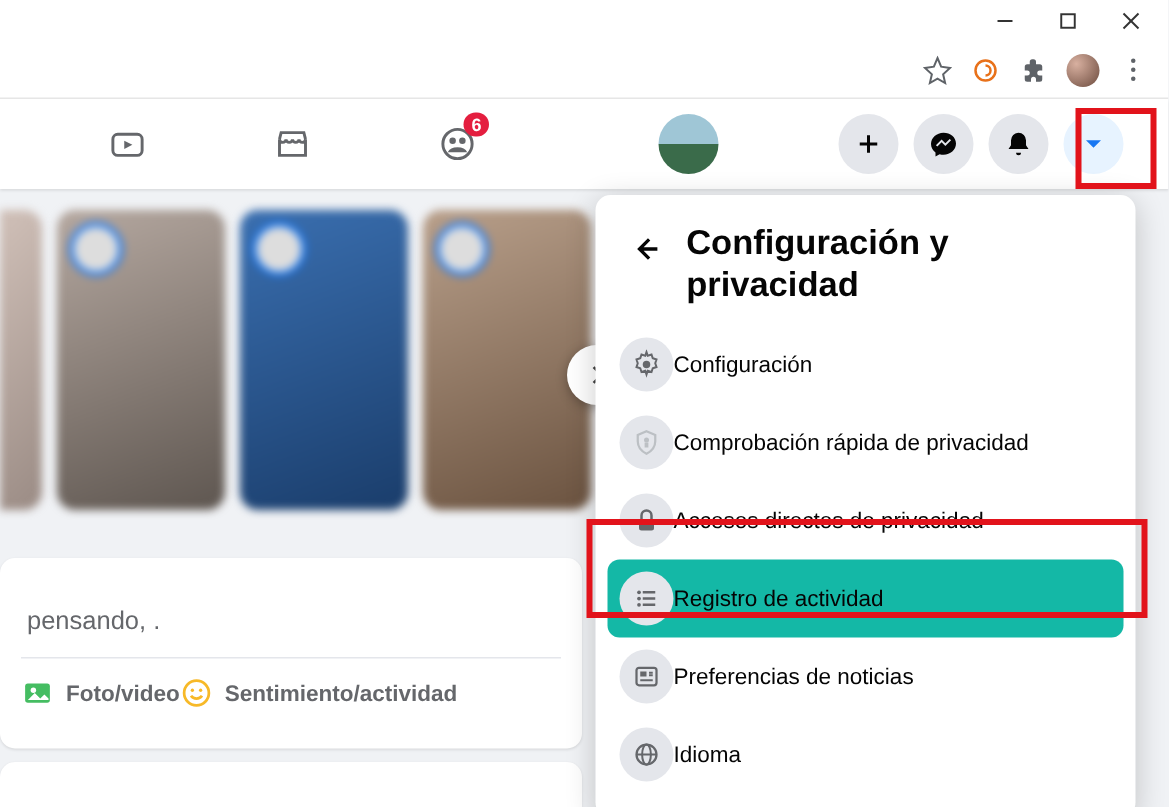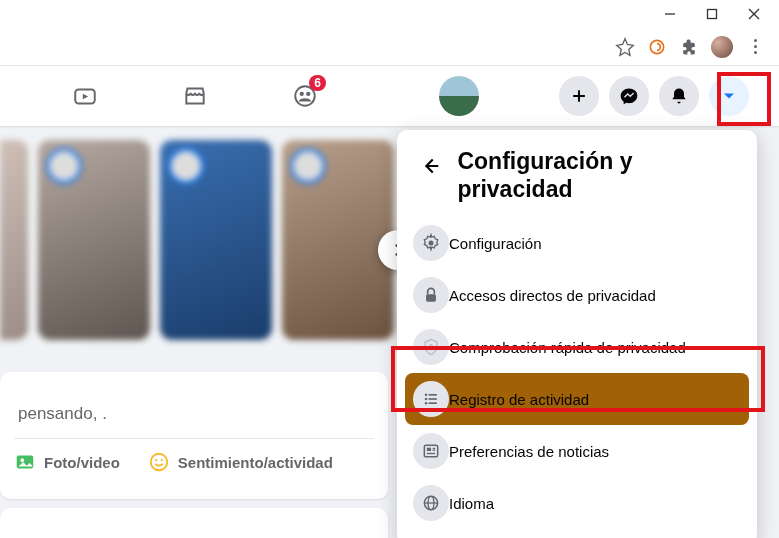--- a/index.html
+++ b/index.html
@@ -39,33 +39,33 @@
   .story.s0{ width:28px; border-radius:0 12px 12px 0; background:linear-gradient(135deg,#d0c0b8,#9a8b84);}
   .story.s1{ background:linear-gradient(160deg,#b5a8a0,#5e5650);}
   .story.s2{ background:linear-gradient(160deg,#3a6fb0,#1a3d6b);}
   .story.s3{ background:linear-gradient(160deg,#b89f8a,#6b5340);}
   .story-ring{ position:absolute; top:8px; left:8px; width:36px; height:36px; border-radius:50%; border:3px solid #1877f2; background:#ddd;}
   .story-arrow{ position:absolute; top:230px; left:378px; width:40px;height:40px;border-radius:50%;background:#fff;box-shadow:0 2px 8px rgba(0,0,0,.3);display:flex;align-items:center;justify-content:center;z-index:5;}
 
   
   .composer { position:absolute; top:372px; left:0; width:388px; background:#fff; border-radius:10px; box-shadow:0 1px 2px rgba(0,0,0,.1); padding:26px 14px;}
   .composer-input{ color:#65676b; font-size:17px; padding:6px 4px 14px 4px; border-bottom:1px solid #e4e6eb;}
-  .composer-actions{ display:flex; gap:28px; padding-top:12px;}
+  .composer-actions{ display:flex; padding-top:12px;}
   .c-act{ display:flex; align-items:center; gap:8px; color:#65676b; font-size:15px; font-weight:600;}
   .c-act svg{width:22px;height:22px;}
 
   .promobar{position:absolute; top:508px; left:0; width:388px; height:30px; background:#fff; border-radius:10px 10px 0 0; box-shadow:0 1px 2px rgba(0,0,0,.1);}
 
   
   .panel { position:absolute; top:130px; right:22px; width:360px; background:#fff; border-radius:10px; box-shadow:0 4px 20px rgba(0,0,0,.2); padding:12px 8px 16px 8px; z-index:20;}
   .panel-head{ display:flex; align-items:flex-start; gap:10px; padding:6px 8px 14px 8px;}
   .backbtn{ width:36px;height:36px;border-radius:50%; display:flex;align-items:center;justify-content:center;}
   .panel-title{ font-size:23px; font-weight:700; color:#050505; line-height:1.2;}
   .menu-item{ display:flex; align-items:center; gap:0; padding:8px 8px; border-radius:8px;}
-  .menu-item.hover{ background:#a16207;align-items:center;}
+  .menu-item.hover{ background:#14b8a6;align-items:center;}
   .mi-icon{ width:36px;height:36px;border-radius:50%;background:#e4e6eb;display:flex;align-items:center;justify-content:center;color:#65676b;}
   .mi-icon svg{width:20px;height:20px;}
   .mi-label{ font-size:15px; color:#050505; font-weight:500;}
   .highlight-activity{ position:absolute; top:346px; right:14px; width:374px; height:66px; border:4px solid #e2131b; z-index:40; pointer-events:none;}
 
   .promo-link{ position:absolute; top:520px; right:150px; display:flex; align-items:center; gap:8px; color:#65676b; font-size:14px;}
   .promo-link svg{width:18px;height:18px;stroke:#65676b;fill:none;stroke-width:1.6;}
 </style>
 </head>
 <body>
@@ -226,36 +226,36 @@
           <circle cx="12" cy="12" r="3" fill="#65676b"></circle>
           <path d="M12 2l1 3 3-1 1 3 3 1-1 3 1 3-3 1-1 3-3-1-1 3-1-3-3 1-1-3-3-1 1-3-1-3 3-1 1-3 3 1z" fill="none" stroke="#65676b" stroke-width="1.6"></path>
         </svg>
       </div>
     <div class="mi-label">Configuración</div>
   </div>
 
   <div class="menu-item">
     <div class="mi-icon">
         <svg viewBox="0 0 24 24">
-          <rect x="6" y="11" width="12" height="9" rx="2" fill="#65676b"></rect>
-          <path d="M8 11V8a4 4 0 0 1 8 0v3" fill="none" stroke="#65676b" stroke-width="2"></path>
-        </svg>
-      </div>
-    <div class="mi-label">Accesos directos de privacidad</div>
-  </div>
-
-  <div class="menu-item">
-    <div class="mi-icon">
-        <svg viewBox="0 0 24 24">
           <path d="M12 3l7 3v5c0 5-3 8-7 10-4-2-7-5-7-10V6z" fill="none" stroke="#bcc0c4" stroke-width="1.8"></path>
           <circle cx="12" cy="10" r="2" fill="#bcc0c4"></circle>
           <rect x="10.5" y="12" width="3" height="4" fill="#bcc0c4"></rect>
         </svg>
       </div>
     <div class="mi-label">Comprobación rápida de privacidad</div>
+  </div>
+
+  <div class="menu-item">
+    <div class="mi-icon">
+        <svg viewBox="0 0 24 24">
+          <rect x="6" y="11" width="12" height="9" rx="2" fill="#65676b"></rect>
+          <path d="M8 11V8a4 4 0 0 1 8 0v3" fill="none" stroke="#65676b" stroke-width="2"></path>
+        </svg>
+      </div>
+    <div class="mi-label">Accesos directos de privacidad</div>
   </div>
 
   <div class="menu-item hover">
     <div class="mi-icon">
         <svg viewBox="0 0 24 24">
           <circle cx="6" cy="7" r="1.5" fill="#65676b"></circle>
           <rect x="9" y="6" width="10" height="2" fill="#65676b"></rect>
           <circle cx="6" cy="12" r="1.5" fill="#65676b"></circle>
           <rect x="9" y="11" width="10" height="2" fill="#65676b"></rect>
           <circle cx="6" cy="17" r="1.5" fill="#65676b"></circle>

